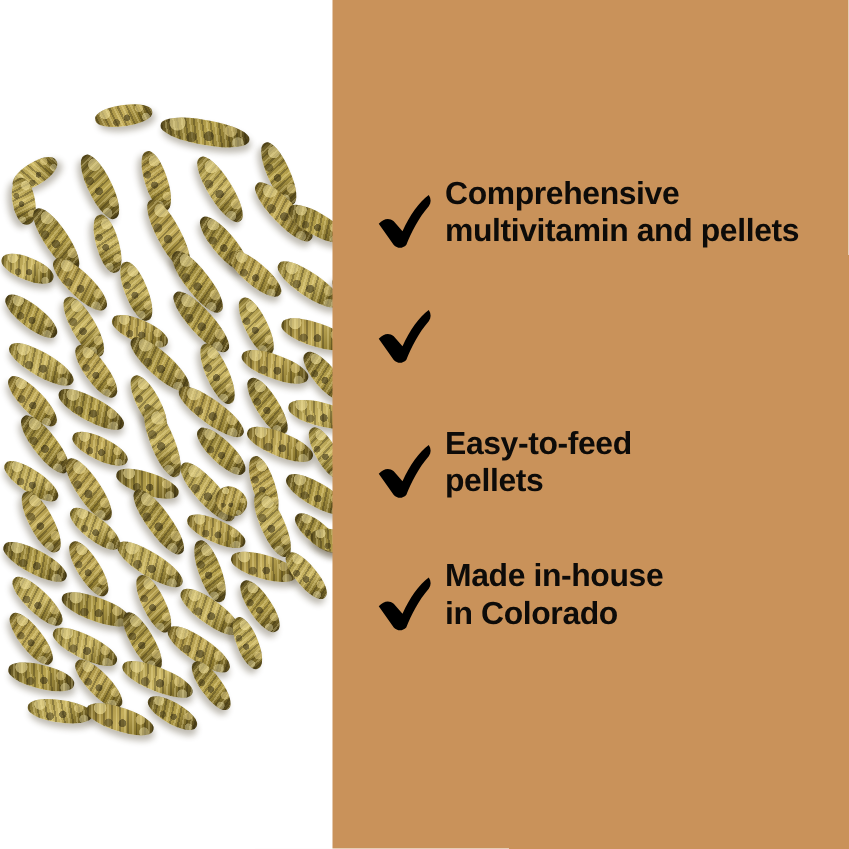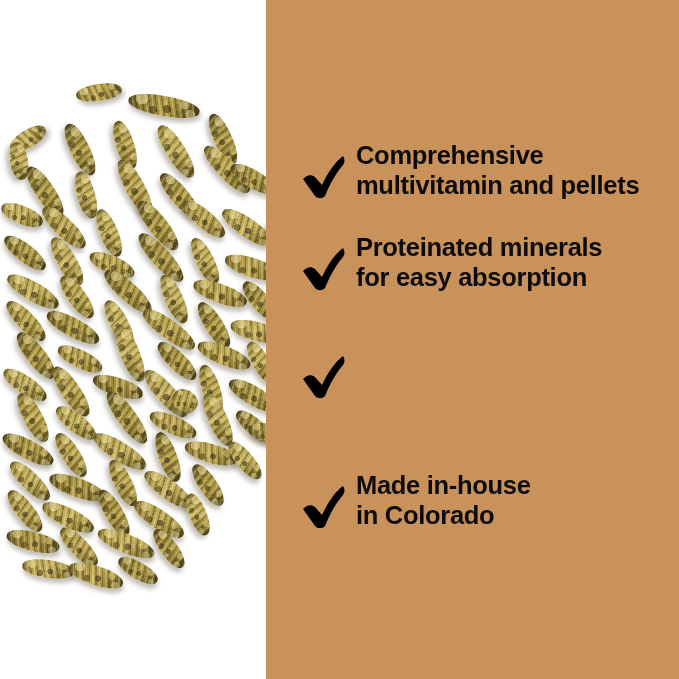--- a/index.html
+++ b/index.html
@@ -200,31 +200,31 @@
         </span>
         <div class="bullet-text">Comprehensive
 multivitamin and pellets</div>
       </div>
       <div class="bullet" style="top: 232px;">
         <span class="check">
           <svg width="48" height="54" viewBox="0 0 48 54" aria-hidden="true">
             <path d="M3 31 C7 27 11 26 15 29 L22 37 C28 24 35 14 43 8 C45 11 45 14 43 17 C35 26 29 38 25 48 C22 51 18 51 15 48 Z" fill="#000000"></path>
           </svg>
         </span>
-        <div class="bullet-text">Proteinated minerals
-for easy absorption</div>
       </div>
       <div class="bullet" style="top: 340px;">
         <span class="check">
           <svg width="48" height="54" viewBox="0 0 48 54" aria-hidden="true">
             <path d="M3 31 C7 27 11 26 15 29 L22 37 C28 24 35 14 43 8 C45 11 45 14 43 17 C35 26 29 38 25 48 C22 51 18 51 15 48 Z" fill="#000000"></path>
           </svg>
         </span>
-      </div>
-      <div class="bullet" style="top: 446px; margin-top: 24px;">
+        <div class="bullet-text">Easy-to-feed
+pellets</div>
+      </div>
+      <div class="bullet" style="top: 446px;">
         <span class="check">
           <svg width="48" height="54" viewBox="0 0 48 54" aria-hidden="true">
             <path d="M3 31 C7 27 11 26 15 29 L22 37 C28 24 35 14 43 8 C45 11 45 14 43 17 C35 26 29 38 25 48 C22 51 18 51 15 48 Z" fill="#000000"></path>
           </svg>
         </span>
         <div class="bullet-text">Made in-house
 in Colorado</div>
       </div>
     </div>
 

